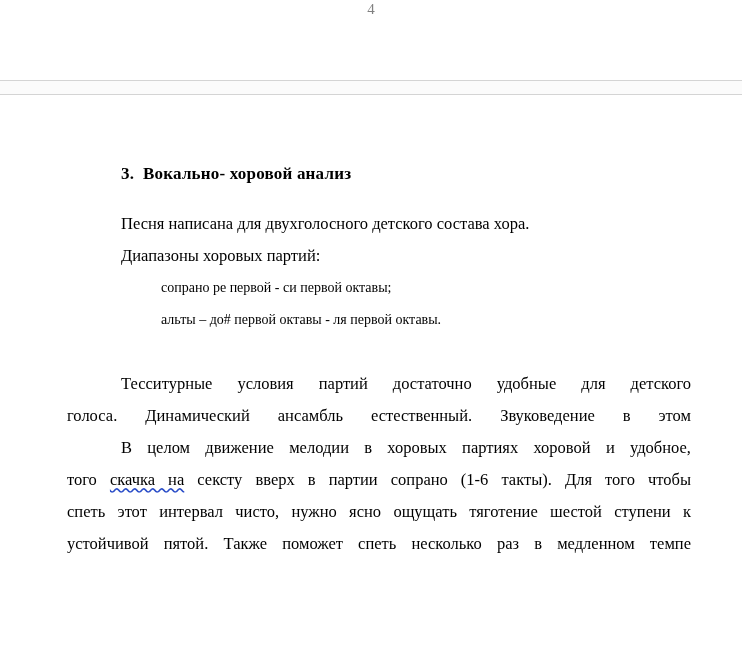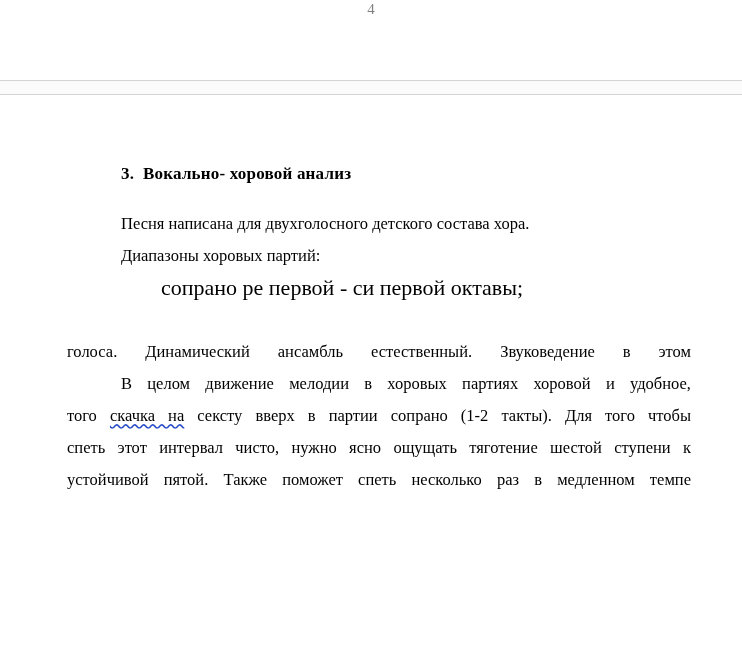--- a/index.html
+++ b/index.html
@@ -97,21 +97,21 @@
     padding: 0;
     font-size: 16.5px;
     line-height: 32px;
     text-indent: 54px;
     white-space: nowrap;
   }
 
   .range-line {
     margin: 0;
     padding: 0;
-    font-size: 22px;
+    font-size: 14px;
     line-height: 32px;
     text-indent: 94px;
     white-space: nowrap;
   }
 
   .body-paragraph {
     margin: 0;
     padding: 0;
     font-size: 16.5px;
     line-height: 32px;
@@ -158,30 +158,32 @@
       <h2 class="section-heading">3.  Вокально- хоровой анализ</h2>
 
       <div class="spacer-after-heading"></div>
 
       <p class="body-line">Песня написана для двухголосного детского состава хора.</p>
 
       <p class="body-line">Диапазоны хоровых партий:</p>
 
       <p class="range-line">сопрано ре первой - си первой октавы;</p>
 
+      <p class="range-line">альты – до# первой октавы - ля первой октавы.</p>
 
       <div class="spacer-block"></div>
 
       <div class="body-paragraph">
+        <span class="just-line first">Тесситурные условия партий достаточно удобные для детского</span>
         <span class="just-line">голоса. Динамический ансамбль естественный. Звуковедение в этом</span>
       </div>
 
       <div class="body-paragraph">
         <span class="just-line first">В целом движение мелодии в хоровых партиях хоровой и удобное,</span>
-        <span class="just-line"><span>того </span><span class="spellcheck-grammar">скачка  на</span><span> сексту вверх в партии сопрано (1-2 такты). Для того чтобы</span></span>
+        <span class="just-line"><span>того </span><span class="spellcheck-grammar">скачка  на</span><span> сексту вверх в партии сопрано (1-6 такты). Для того чтобы</span></span>
         <span class="just-line">спеть этот интервал чисто, нужно ясно ощущать тяготение шестой ступени к</span>
         <span class="just-line">устойчивой пятой. Также поможет спеть несколько раз в медленном темпе</span>
         <span class="just-line last"></span>
       </div>
 
     </div>
   </div>
 
 </div>
 

